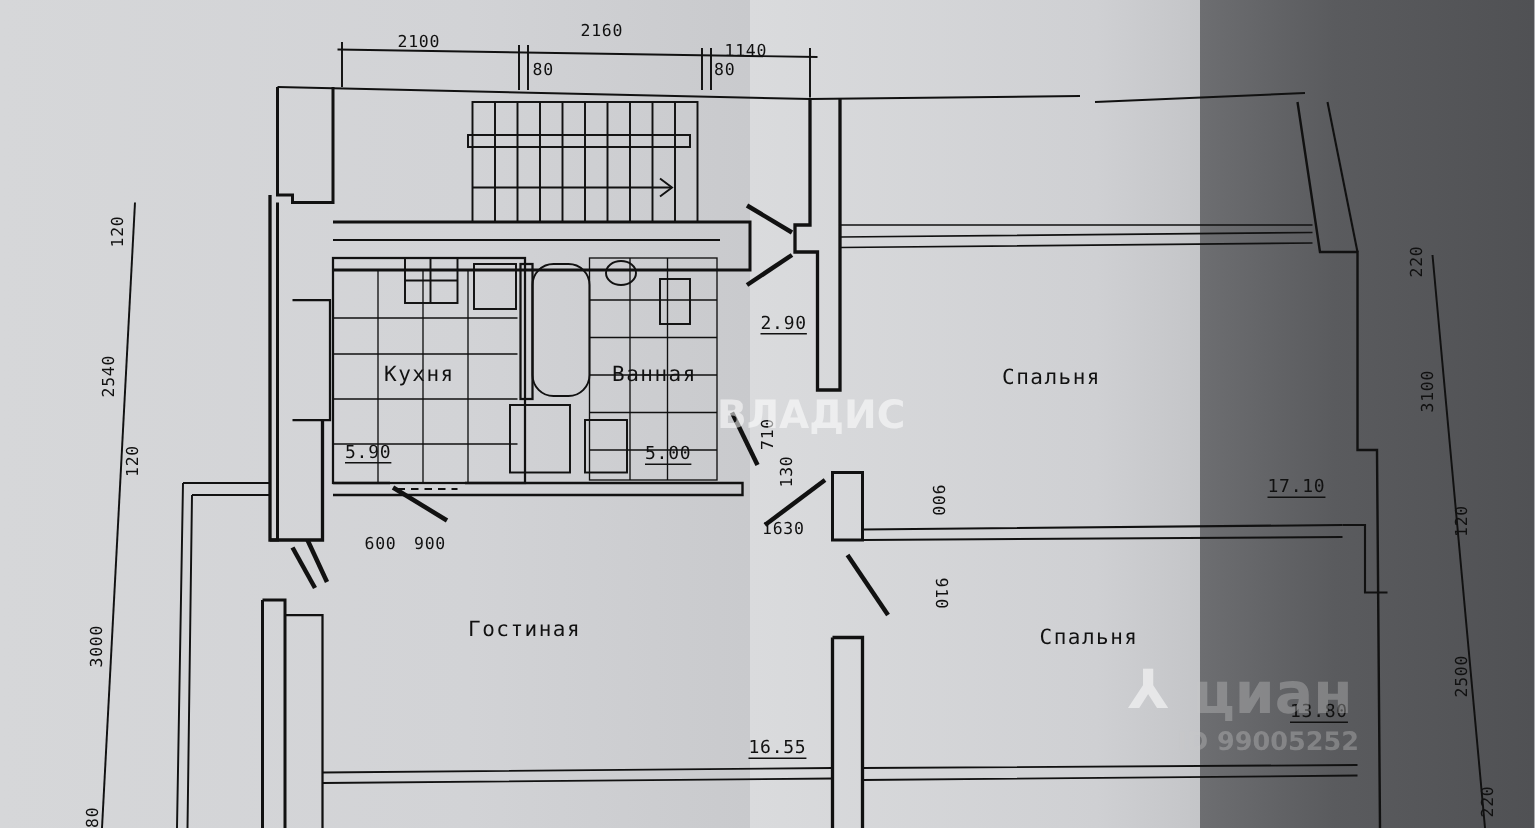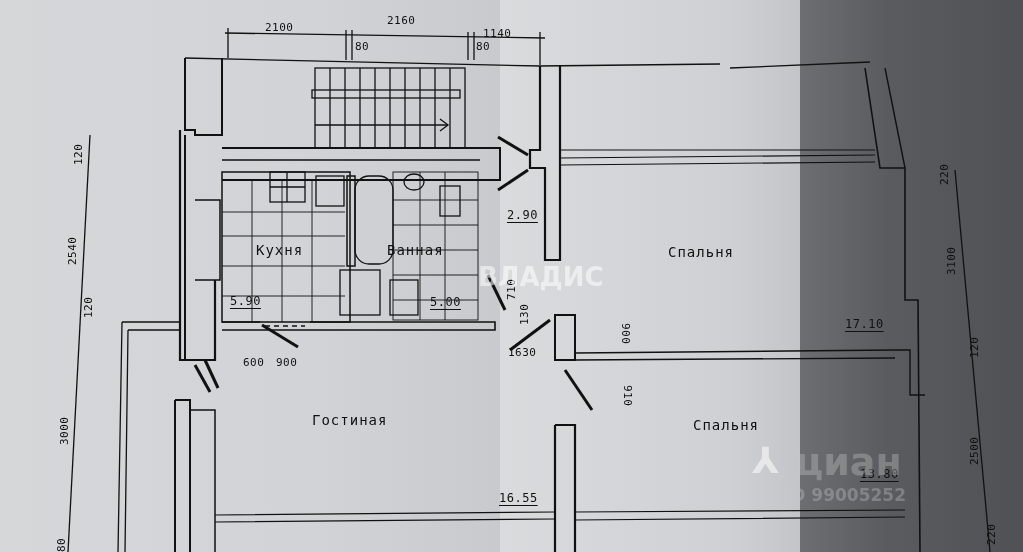--- a/index.html
+++ b/index.html
@@ -157,21 +157,21 @@
 <div class="lbl dim" style="left:223px;top:356px;margin-left:20px;">600</div>
 <div class="lbl dim" style="left:276px;top:356px;">900</div>
 <div class="lbl dim vert" style="left:505px;top:300px;">710</div>
 <div class="lbl dim vert" style="left:518px;top:325px;">130</div>
 <div class="lbl dim" style="left:508px;top:346px;">1630</div>
 <div class="lbl dim vert90" style="left:632px;top:323px;">900</div>
 <div class="lbl dim vert90" style="left:634px;top:385px;">910</div>
 
 <div class="lbl room" style="left:256px;top:242px;">Кухня</div>
 <div class="lbl area" style="left:230px;top:294px;">5.90</div>
-<div class="lbl room" style="left:387px;top:242px;">Ванная</div>
+<div class="lbl room" style="left:408px;top:242px;">Ванная</div>
 <div class="lbl area" style="left:430px;top:295px;">5.00</div>
 <div class="lbl area" style="left:507px;top:208px;">2.90</div>
 <div class="lbl room" style="left:668px;top:244px;">Спальня</div>
 <div class="lbl area" style="left:845px;top:317px;">17.10</div>
 <div class="lbl room" style="left:312px;top:412px;">Гостиная</div>
 <div class="lbl area" style="left:499px;top:478px;margin-top:13px;">16.55</div>
 <div class="lbl room" style="left:693px;top:417px;">Спальня</div>
 <div class="lbl area" style="left:860px;top:467px;">13.80</div>
 
 <div class="wm" style="left:478px;top:262px;font-size:26px;">ВЛАДИС</div>

